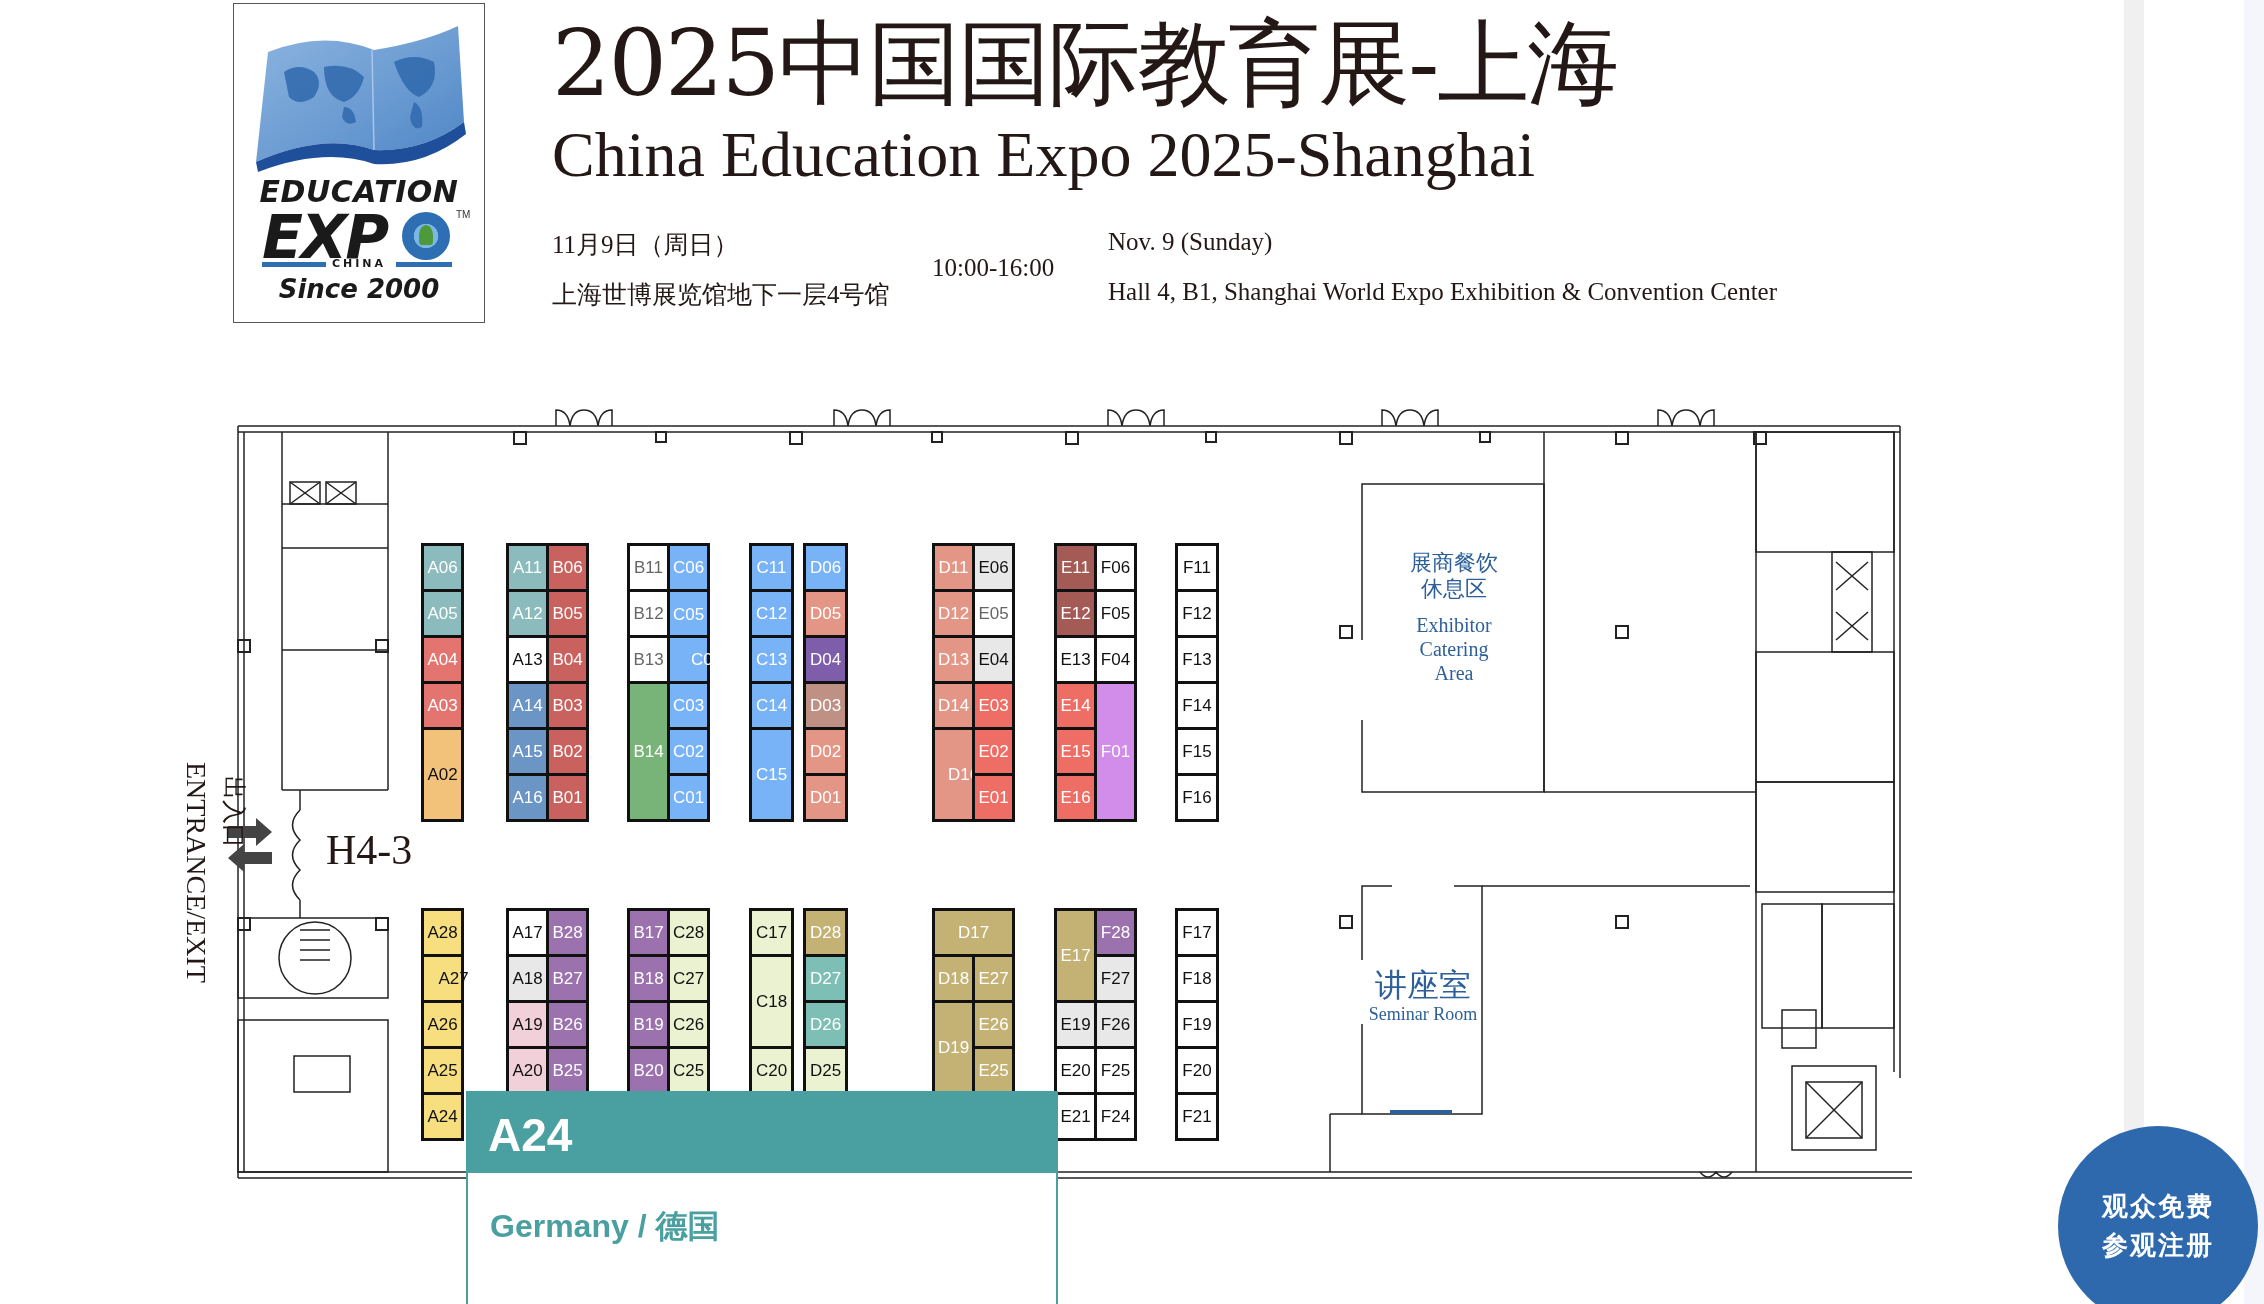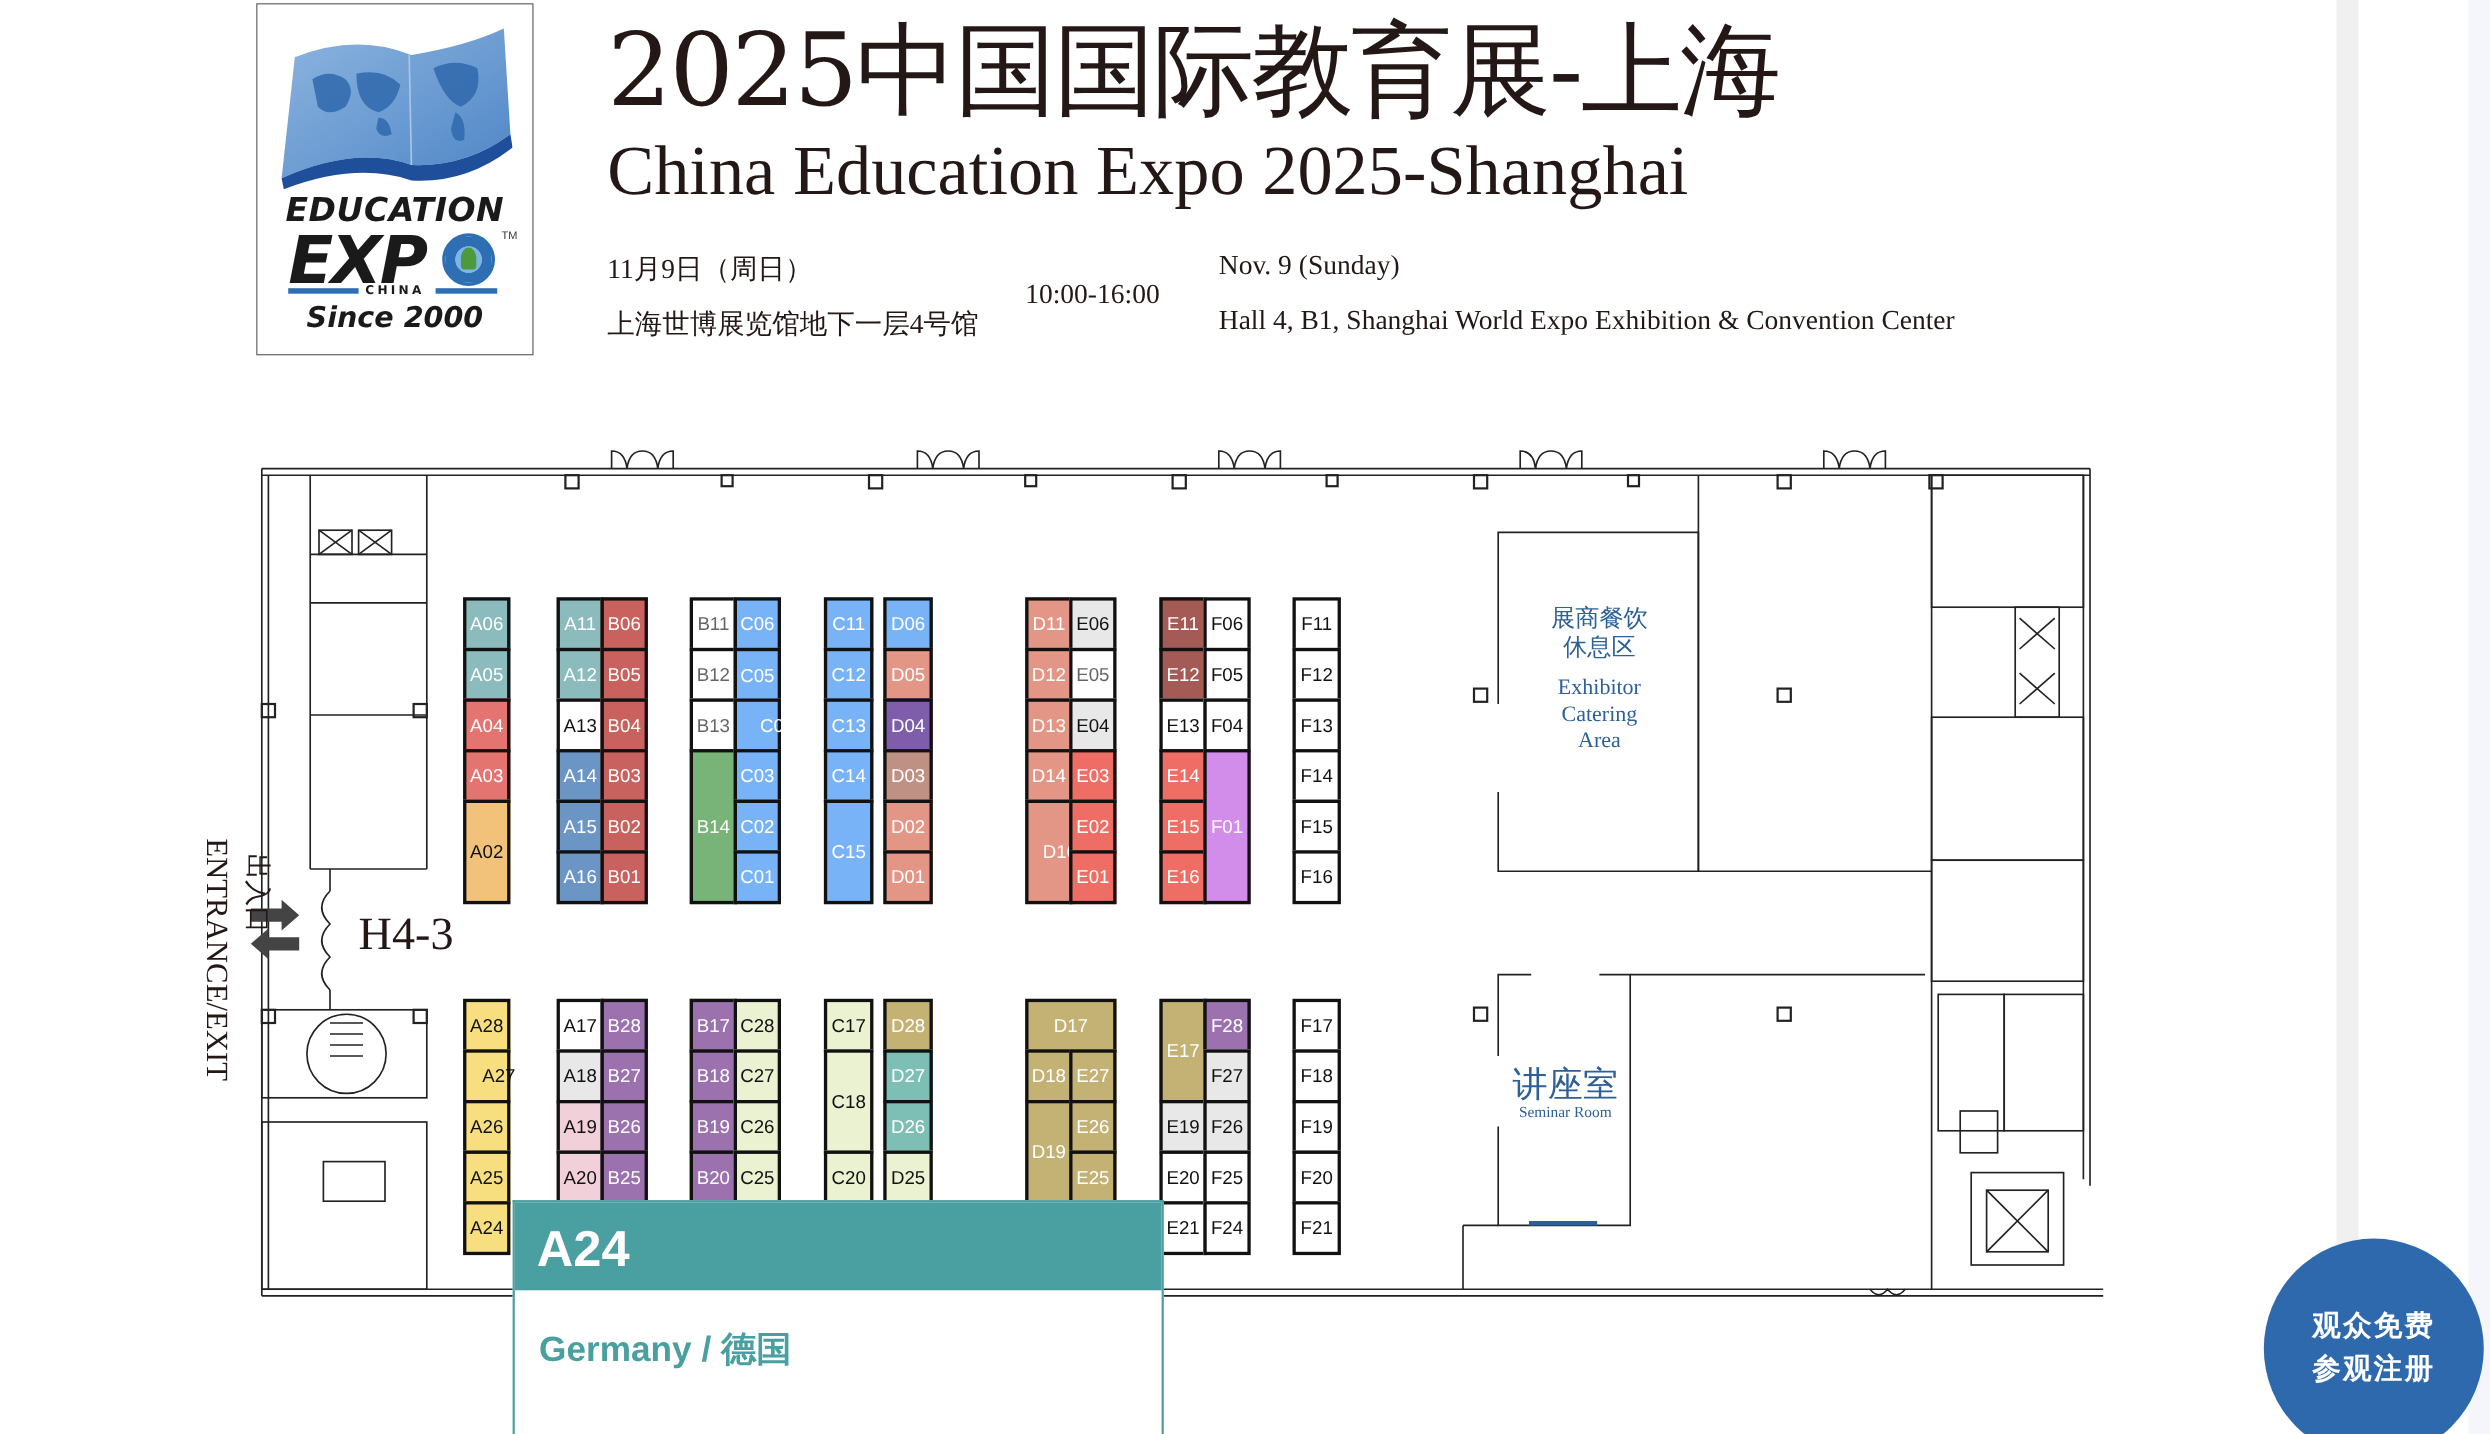--- a/index.html
+++ b/index.html
@@ -181,21 +181,21 @@
 
 <div class="area-label" style="left:1384px;top:550px;width:140px;font-size:22px;">
   <div>展商餐饮</div>
   <div>休息区</div>
   <div style="font-family:'Liberation Serif',serif;font-size:20px;margin-top:10px;">Exhibitor</div>
   <div style="font-family:'Liberation Serif',serif;font-size:20px;">Catering</div>
   <div style="font-family:'Liberation Serif',serif;font-size:20px;">Area</div>
 </div>
 <div class="area-label" style="left:1364px;top:966px;width:118px;">
   <div style="font-size:32px;">讲座室</div>
-  <div style="font-family:'Liberation Serif',serif;font-size:14px;">Seminar Room</div>
+  <div style="font-family:'Liberation Serif',serif;font-size:18px;">Seminar Room</div>
 </div>
 
 <div style="position:absolute;left:326px;top:826px;font-family:'Liberation Serif',serif;font-size:42px;color:#231815;">H4-3</div>
 <svg style="position:absolute;left:226px;top:818px;" width="48" height="56" viewBox="0 0 48 56">
   <path d="M2 8 h28 v-8 l16 14 l-16 14 v-8 h-28 z" fill="#444"></path>
   <path d="M46 34 h-28 v-8 l-16 14 l16 14 v-8 h28 z" fill="#444"></path>
 </svg>
 <div style="position:absolute;left:218px;top:776px;transform-origin:0 0;transform:rotate(90deg) translateY(-100%);font-family:'DejaVu Serif',serif;font-size:24px;color:#231815;white-space:nowrap;">出入口</div>
 <div style="position:absolute;left:180px;top:762px;transform-origin:0 0;transform:rotate(90deg) translateY(-100%);font-family:'Liberation Serif',serif;font-size:28px;color:#231815;white-space:nowrap;">ENTRANCE/EXIT</div>
 

